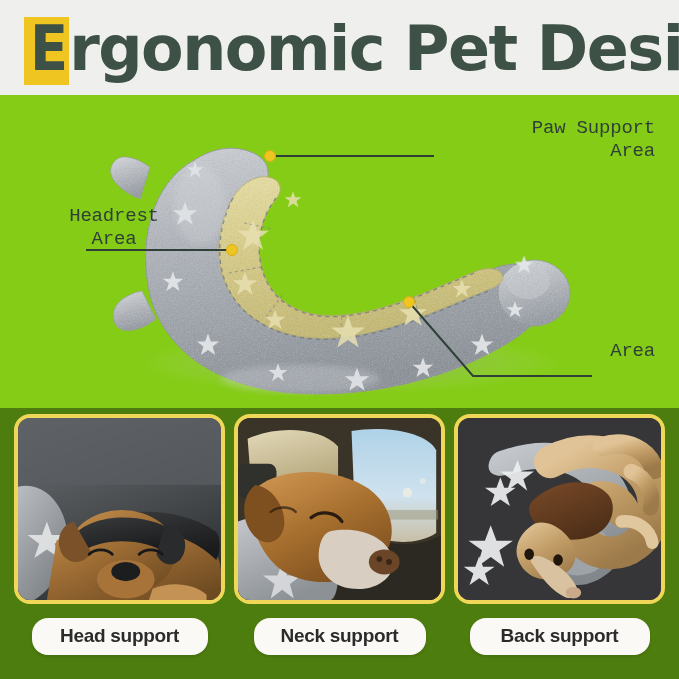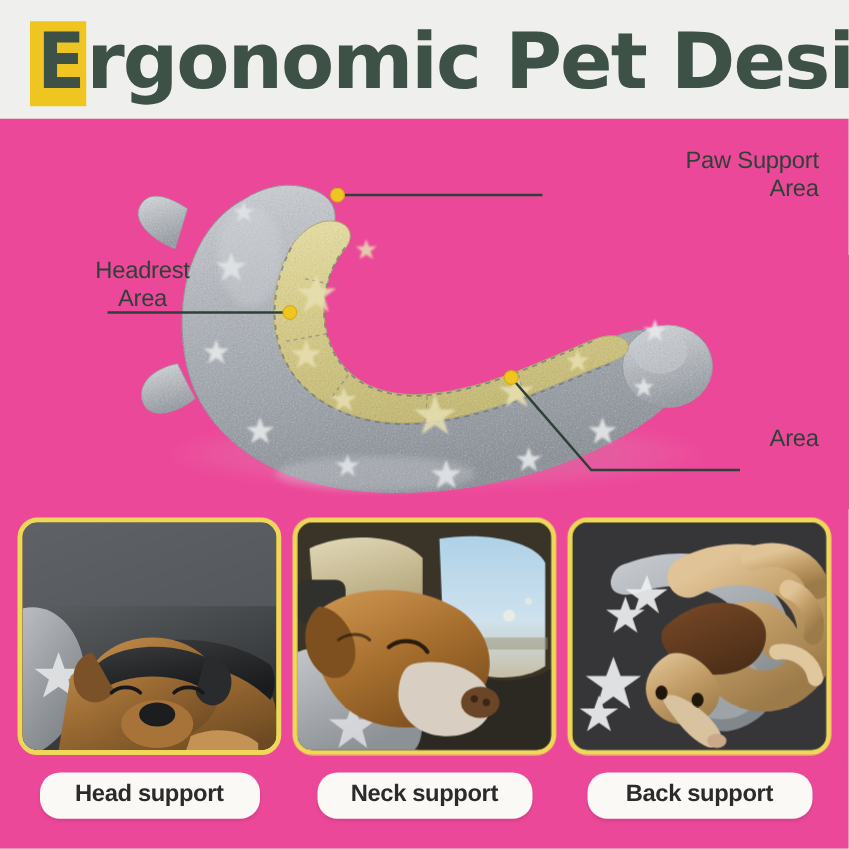--- a/index.html
+++ b/index.html
@@ -38,39 +38,40 @@
     font-weight:bold;
     letter-spacing:-1.5px;
     padding-top:2px;
     font-family:"DejaVu Sans", sans-serif;
     white-space:nowrap;
   }
 
   
   .hero {
     position:absolute; left:0; top:95px; width:679px; height:313px;
-    background:#ec4899;
+    background:#84cc16;
     overflow:hidden;
+    font-family:Liberation Mono, monospace;
   }
   .hero svg { position:absolute; left:0; top:0; }
 
   
   .callout { position:absolute; color:#2E4038; font-size:19px; line-height:23px;
              font-weight:500; letter-spacing:-0.2px; }
   .callout.right { text-align:right; }
   .callout.left  { text-align:left; }
 
   #callout-paw   { right:24px; top:22px; width:230px; }
   #callout-head  { left:24px;  top:110px; width:180px;text-align:center; }
   #callout-spine { right:24px; top:245px; width:240px; }
 
   
   .bottom {
     position:absolute; left:0; top:408px; width:679px; height:271px;
-    background:#ec4899;
+    background:#4d7c0f;
   }
   .cards {
     position:absolute; left:0; top:6px; width:679px;
     display:flex; justify-content:space-between;
     padding:0 14px;
   }
   .card { width:211px; }
   .photo-frame {
     width:211px; height:190px;
     border:4px solid #EFD757;

